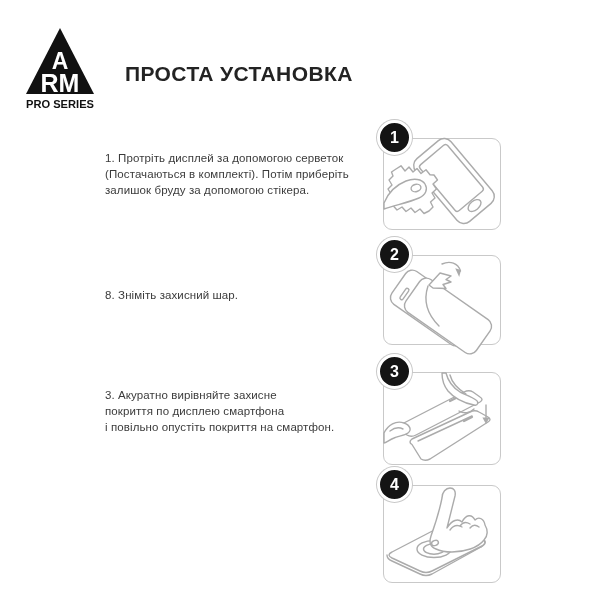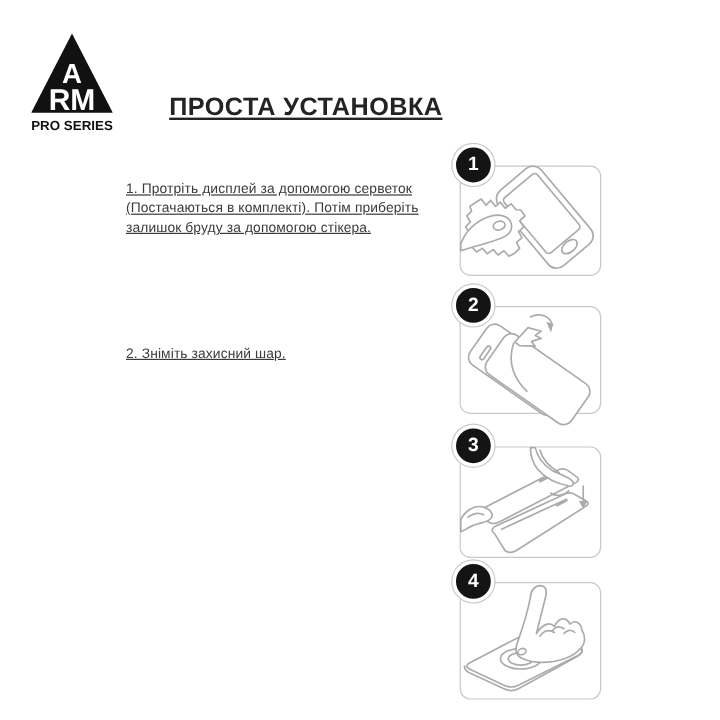--- a/index.html
+++ b/index.html
@@ -12,31 +12,29 @@
   html,body{margin:0;padding:0;background:#fff;}
   .sheet{
     position:relative;width:600px;height:600px;background:#fff;overflow:hidden;
     font-family:"Liberation Sans",sans-serif;
   }
   
   .logo{position:absolute;left:26px;top:26px;width:68px;height:84px;}
   .logo svg{display:block;width:100%;height:100%;}
   
   .title{
-    position:absolute;left:125px;top:62px;margin:16px;
+    position:absolute;left:125px;top:62px;margin:0;
     font-size:21px;font-weight:bold;letter-spacing:.4px;color:var(--ink);
     white-space:nowrap;
-    text-decoration:underline;
   }
   
   .step-text{
     position:absolute;left:105px;width:278px;
     font-size:11.5px;line-height:16px;letter-spacing:.1px;color:var(--body-text);
     white-space:pre-line;
-    text-decoration:underline;
   }
   .t1{top:150px}.t2{top:287px}.t3{top:387px}.t4{top:508px}
   
   .panel{
     position:absolute;left:383px;width:116px;background:#fff;
     border:1px solid var(--panel-border);border-radius:9px;
   }
   .p1{top:138px;height:90px}.p2{top:255px;height:88px}
   .p3{top:372px;height:91px}.p4{top:485px;height:96px}
   .panel svg{position:absolute;left:0;top:0;width:100%;height:100%;overflow:visible;}
@@ -66,21 +64,24 @@
       <text x="34" y="66" text-anchor="middle" font-family="Liberation Sans, sans-serif" font-size="25" font-weight="bold" fill="#fff">RM</text>
       <text x="34" y="82" text-anchor="middle" font-family="Liberation Sans, sans-serif" font-size="11" font-weight="bold" fill="#111" textLength="68" lengthAdjust="spacingAndGlyphs">PRO SERIES</text>
     </svg>
   </div>
 
   <h1 class="title">ПРОСТА УСТАНОВКА</h1>
 
   <div class="step-text t1">1. Протріть дисплей за допомогою серветок
 (Постачаються в комплекті). Потім приберіть
 залишок бруду за допомогою стікера.</div>
-  <div class="step-text t2">2. Зніміть захисний шар.</div>
+  <div class="step-text t2">8. Зніміть захисний шар.</div>
+  <div class="step-text t3">3. Акуратно вирівняйте захисне
+покриття по дисплею смартфона
+і повільно опустіть покриття на смартфон.</div>
 
   <div class="panel p1">
     <div class="badge">1</div>
     <svg viewBox="0 0 116 90">
       <g transform="translate(70,42) rotate(-40)">
         <rect class="fw" x="-23" y="-41" width="46" height="82" rx="9"></rect>
         <rect class="ln" x="-18" y="-34" width="36" height="60" rx="3"></rect>
         <ellipse class="ln" cx="0" cy="32" rx="7.5" ry="4.5"></ellipse>
       </g>
       <path class="fw" d="M12,30 L17,26.8 L21,32 L25,28 L29,33 L33,29.5 L37,34.5 L42,30.8 L46,35.8 L50,36

